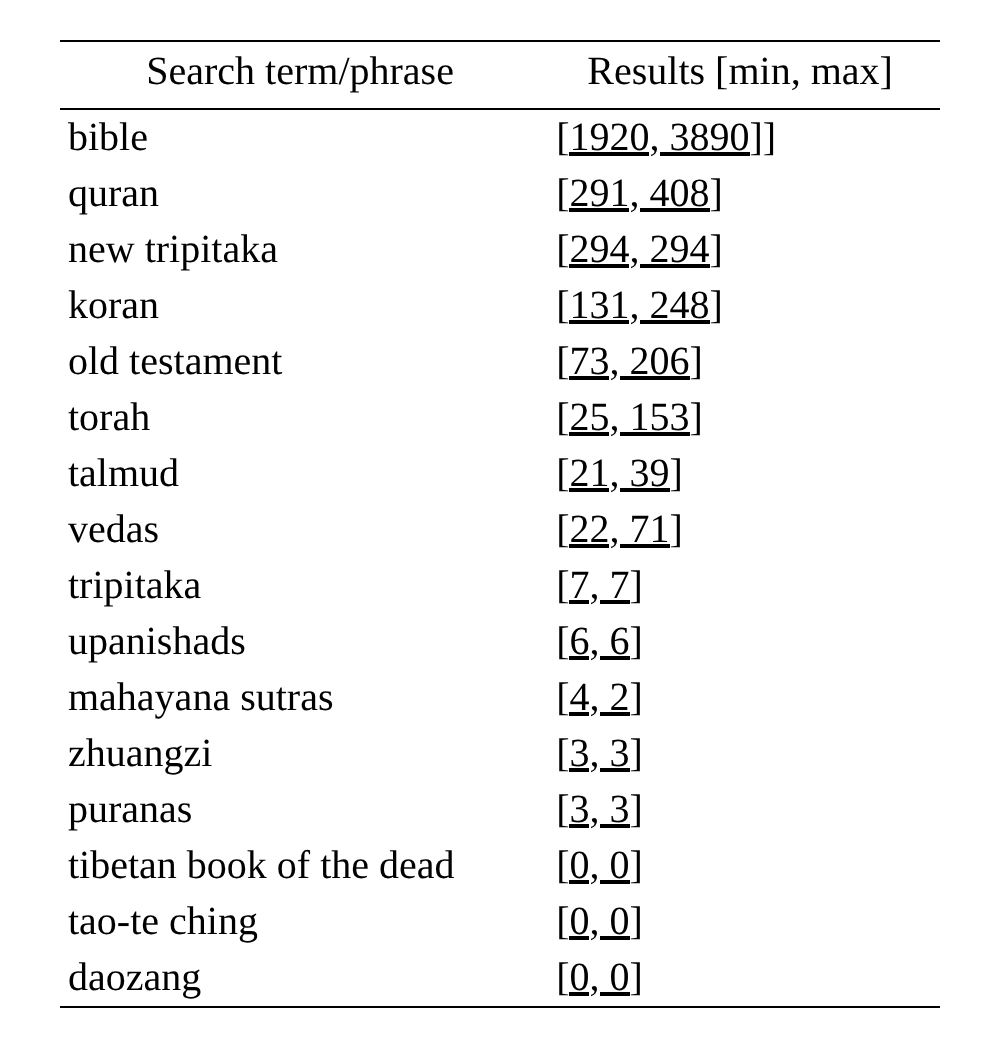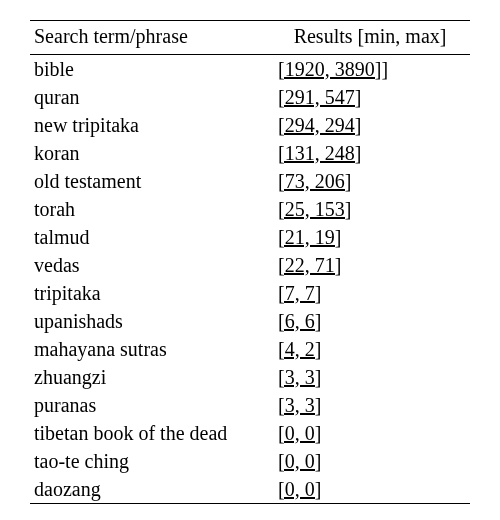--- a/index.html
+++ b/index.html
@@ -9,21 +9,21 @@
     font-size: 20px;
     color: #000;
     background: #fff;
   }
   table {
     border-collapse: collapse;
     width: 440px;
   }
   th {
     font-weight: normal;
-    text-align: left;
+    text-align: center;
     padding: 4px 8px 6px 4px;
     border-bottom: 1px solid #000;
   }
   th.right {
     text-align: center;
   }
   thead tr {
     border-top: 1.5px solid #000;
     border-bottom: 1px solid #000;
   }
@@ -50,41 +50,41 @@
       <th class="right">Results [min, max]</th>
     </tr>
   </thead>
   <tbody id="table-body">
   <tr>
         <td>bible</td>
         <td class="right">[1920, 3890]]</td>
       </tr>
       <tr>
         <td>quran</td>
-        <td class="right">[291, 547]</td>
+        <td class="right">[291, 408]</td>
       </tr>
       <tr>
         <td>new tripitaka</td>
         <td class="right">[294, 294]</td>
       </tr>
       <tr>
         <td>koran</td>
         <td class="right">[131, 248]</td>
       </tr>
       <tr>
         <td>old testament</td>
         <td class="right">[73, 206]</td>
       </tr>
       <tr>
         <td>torah</td>
         <td class="right">[25, 153]</td>
       </tr>
       <tr>
         <td>talmud</td>
-        <td class="right">[21, 19]</td>
+        <td class="right">[21, 39]</td>
       </tr>
       <tr>
         <td>vedas</td>
         <td class="right">[22, 71]</td>
       </tr>
       <tr>
         <td>tripitaka</td>
         <td class="right">[7, 7]</td>
       </tr>
       <tr>

